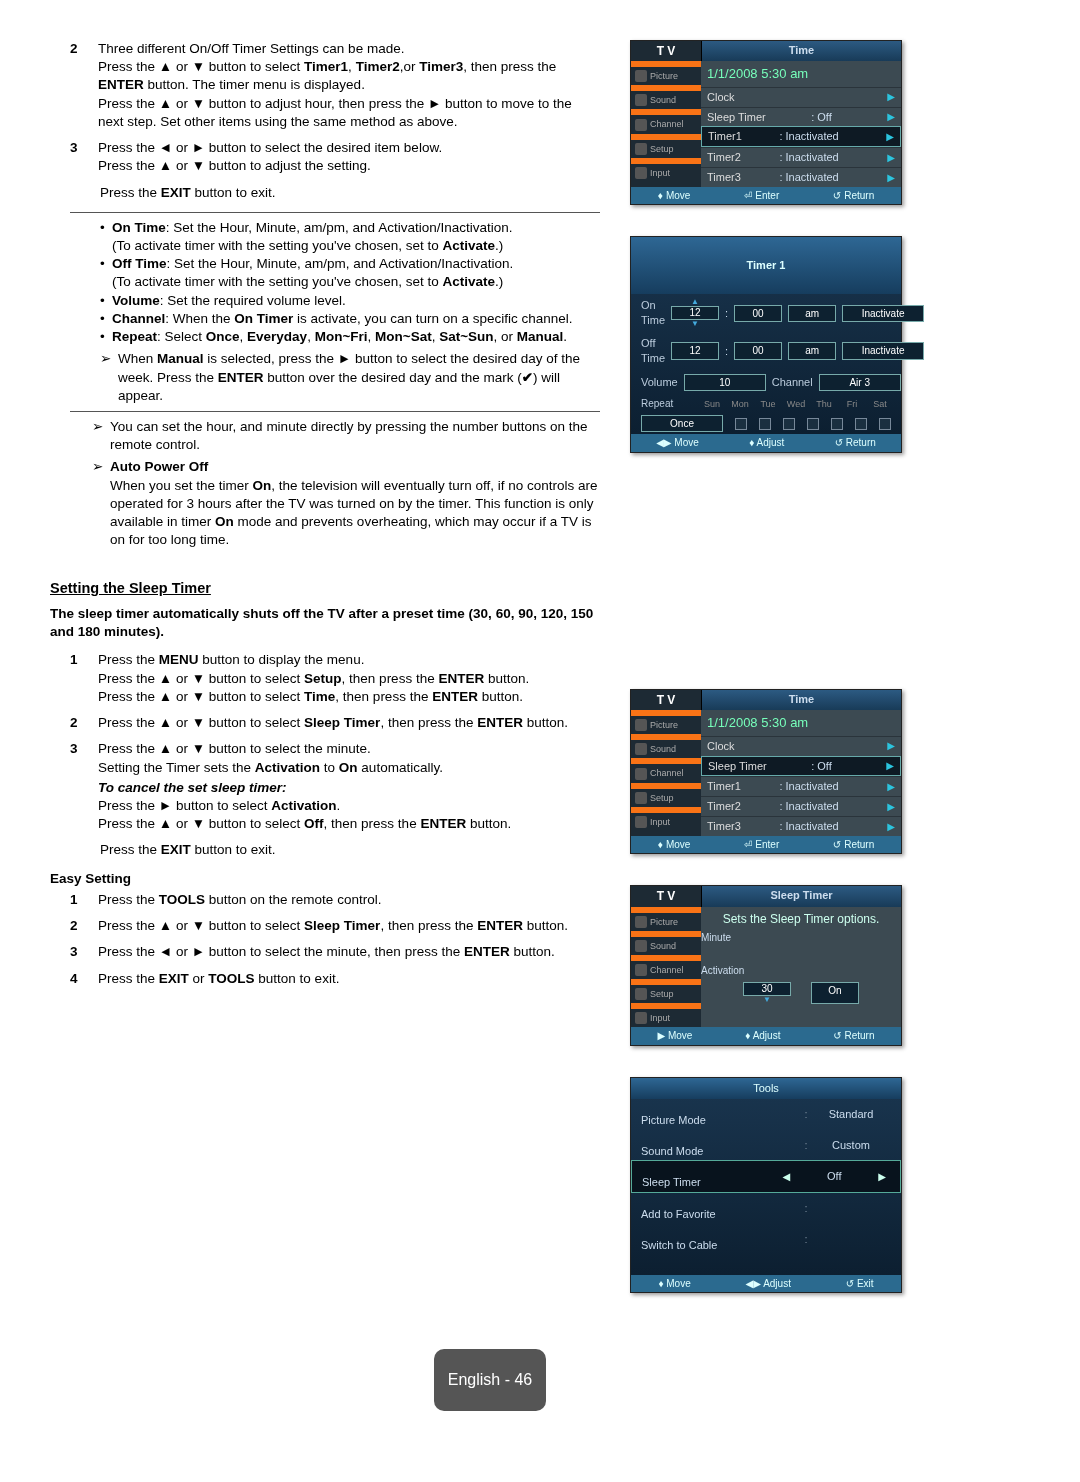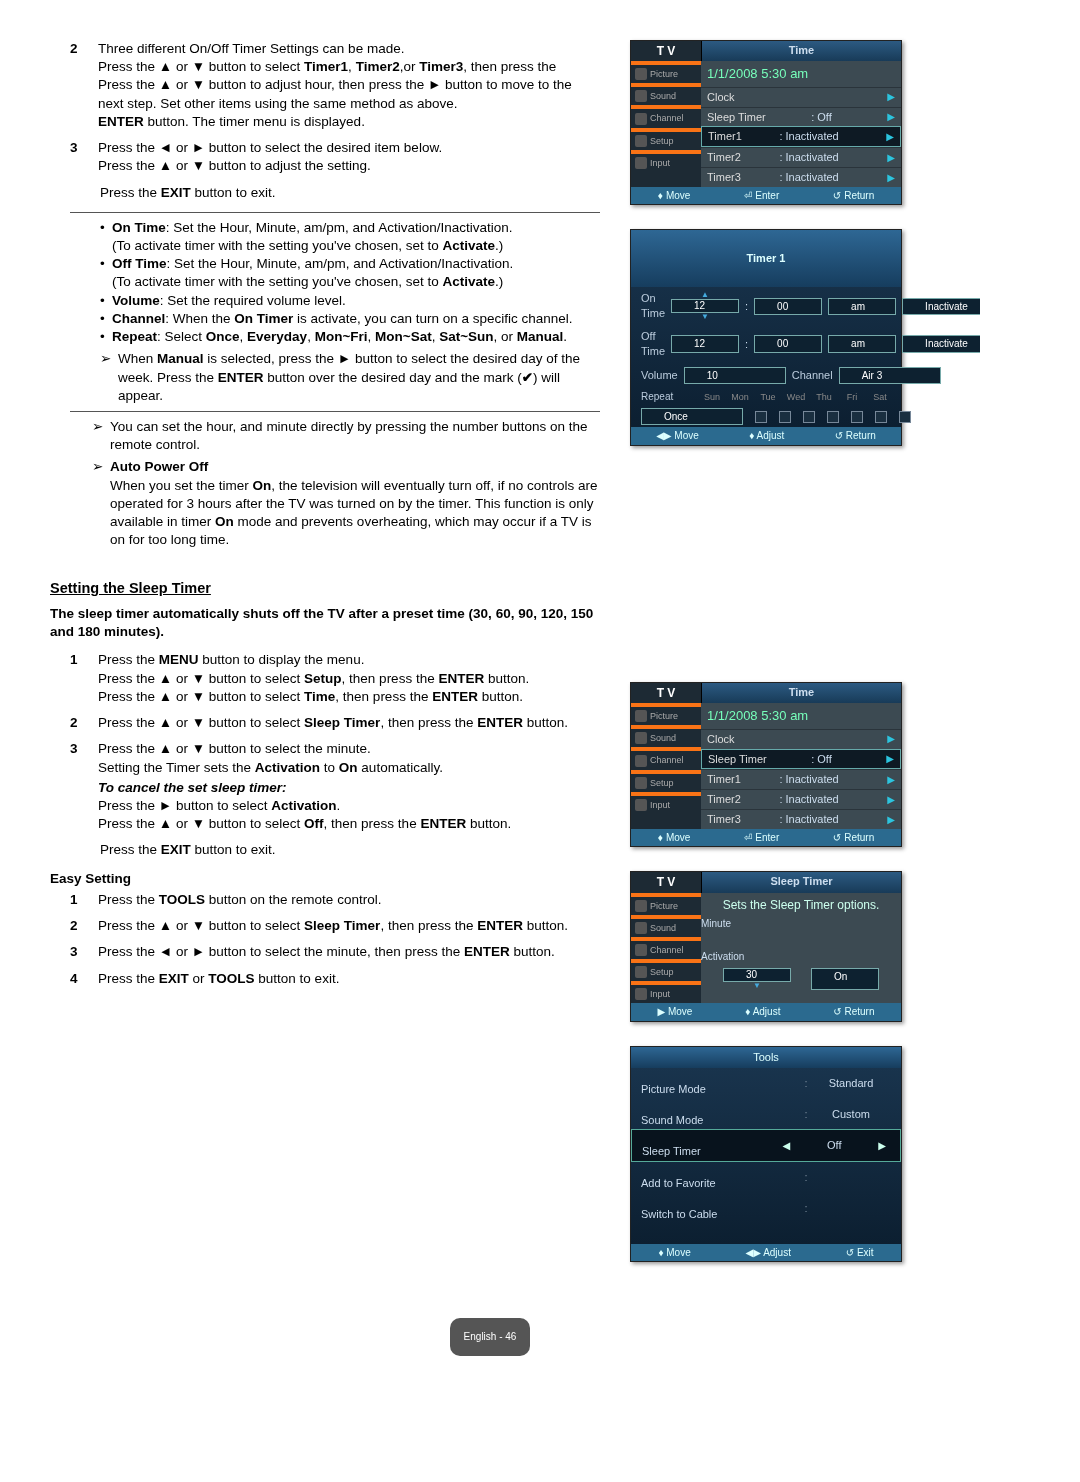--- a/index.html
+++ b/index.html
@@ -40,21 +40,21 @@
   .exit-line { margin: 6px 0 10px 30px; }
   .hairline { border: 0; border-top: 1px solid #555; margin: 6px 0; }
 
   
   .osd {
     width: 270px;
     background: #a3a3a3;
     color: #ddd;
     font-size: 11px;
     border: 1px solid #222;
-    margin-bottom: 24px;
+    margin-bottom: 31px;
     box-shadow: 2px 2px 4px rgba(0,0,0,0.4);
   }
   .osd-header {
     display: flex;
   }
   .osd-tv {
     width: 70px;
     background: #1d2a34;
     color: #fff;
     text-align: center;
@@ -78,21 +78,21 @@
     display: flex;
     flex-direction: column;
     font-size: 9px;
   }
   .osd-side-item {
     display: flex;
     align-items: center;
     gap: 3px;
     padding: 3px 4px;
     color: #aaa;
-    border-top: 4px solid #f97316;
+    border-top: 6px solid #f97316;
   }
   .side-icon {
     width: 12px; height: 12px; border-radius: 2px; background: #555;
   }
   .osd-main { flex: 1; background: #3c4a52; }
   .osd-row {
     display: flex;
     padding: 2px 6px;
     align-items: center;
     border-top: 1px solid #2a343b;
@@ -127,22 +127,23 @@
     padding: 21px 0;
     background: linear-gradient(#2e6794,#163d5e);
     font-weight: bold;
   }
   .tp-row { display:flex; align-items:center; padding:4px 10px; gap:6px; }
   .tp-label { width:60px; color:#bcd; }
   .cell {
     border:1px solid #7aa;
     background:#0d2130;
     color:#fff;
-    padding:1px 22px;
+    padding:1px 12px;
     font-size:10px;
+    text-align:center;
     min-width:22px;
   }
   .cell.wide { min-width:56px; }
   .spin-col { display:inline-flex; flex-direction:column; align-items:center; line-height:1; }
   .spin-arrow { color:#4ad; font-size:8px; }
   .day-row { display:flex; gap:6px; padding:2px 10px; align-items:center;}
   .day-label { width:60px; color:#bcd; font-size:10px;}
   .day-name { width:22px; text-align:center; font-size:9px; color:#888;}
   .chk { width:10px; height:10px; border:1px solid #789; background:#1a2f40; display:inline-block; }
   .tp-footer { background:#2b6a8f; color:#dff; font-size:10px; display:flex; justify-content:space-around; padding:2px 0;}
@@ -170,40 +171,40 @@
 
   .page-footer {
     clear: both;
     text-align: center;
     margin-top: 40px;
   }
   .pill {
     display: inline-block;
     background: #555;
     color: #fff;
-    font-size: 10px;
-    padding: 12px 14px;
+    font-size: 16px;
+    padding: 20px 14px;
     border-radius: 10px;
   }
 </style>
 </head>
 <body>
 
 <div class="page-wrap">
   <div class="left-col">
 
     <div class="step-row">
       <div class="step-num">2</div>
       <div class="step-body">
         <div>Three different On/Off Timer Settings can be made.</div>
         <div>
           <span>Press the ▲ or ▼ button to select </span><b>Timer1</b><span>, </span><b>Timer2</b><span>,or </span><b>Timer3</b><span>, then press the </span>
         </div>
+        <div><b>ENTER</b><span> button. The timer menu is displayed.</span></div>
         <div>Press the ▲ or ▼ button to adjust hour, then press the ► button to move to the next step. Set other items using the same method as above.</div>
-        <div><b>ENTER</b><span> button. The timer menu is displayed.</span></div>
       </div>
     </div>
 
     <div class="step-row">
       <div class="step-num">3</div>
       <div class="step-body">
         <div>Press the ◄ or ► button to select the desired item below.</div>
         <div>Press the ▲ or ▼ button to adjust the setting.</div>
       </div>
     </div>

